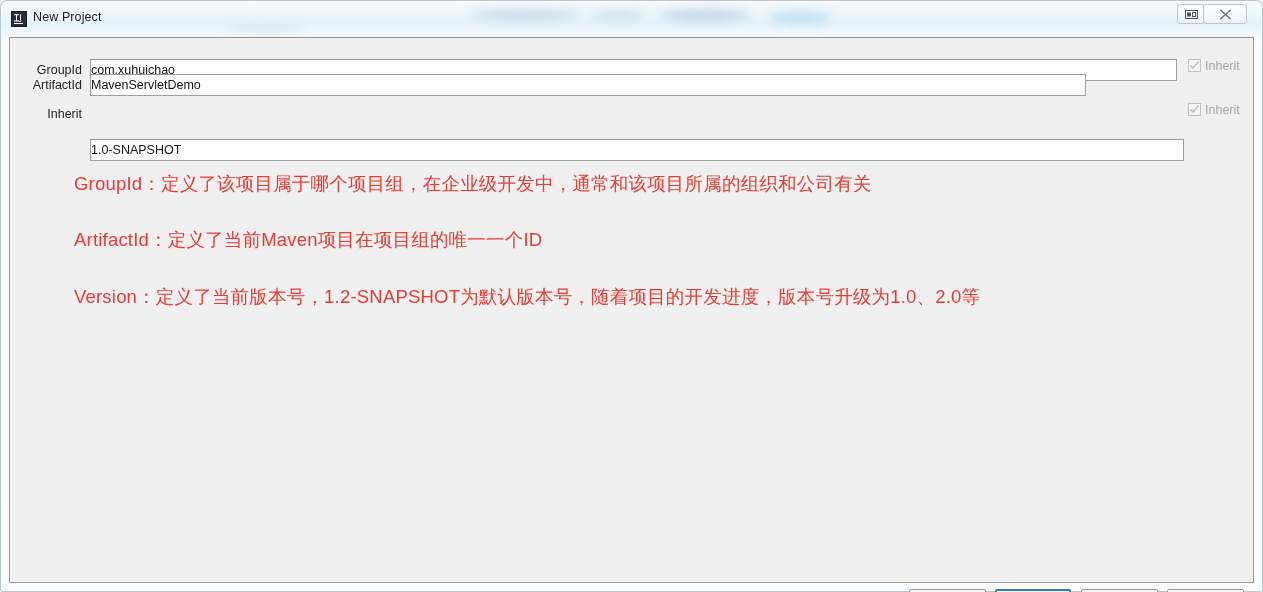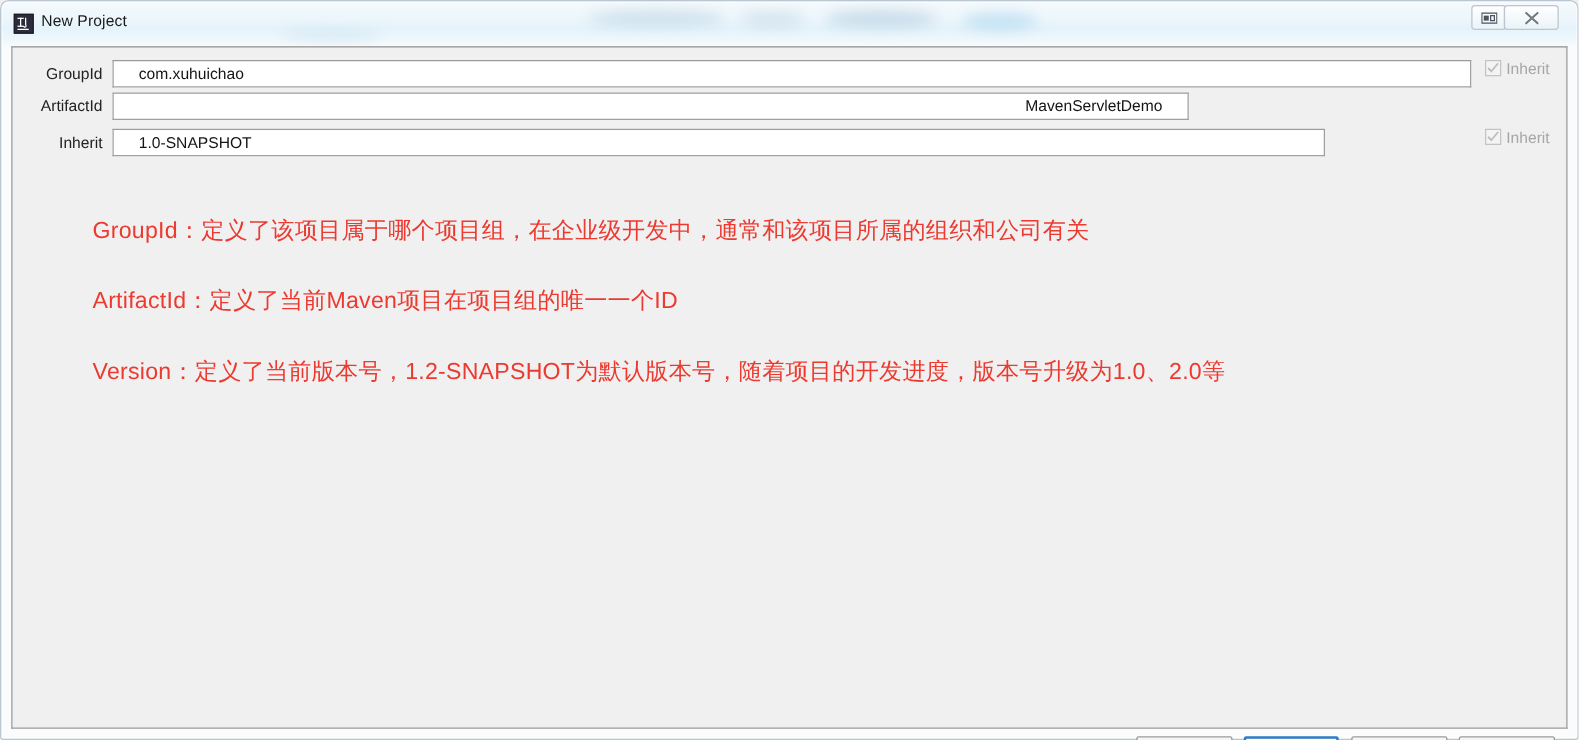--- a/index.html
+++ b/index.html
@@ -138,21 +138,21 @@
     position: absolute;
     left: 80px;
     height: 22px;
     box-sizing: border-box;
     background: #ffffff;
     border: 1px solid #a0a0a0;
     border-top-color: #9a9a9a;
     font-family: "Liberation Sans", "DejaVu Sans", sans-serif;
     font-size: 12.5px;
     color: #141414;
-    padding: 0 20px;
+    padding: 0 0;
     line-height: 20px;
     outline: none;
   }
 
   .inherit-box {
     position: absolute;
     display: flex;
     align-items: flex-start;
     gap: 4px;
     height: 22px;
@@ -250,41 +250,41 @@
         <path d="M1.5 1 L11.5 10 M11.5 1 L1.5 10" stroke="#5a636b" stroke-width="1.4" fill="none"></path>
         <path d="M1.5 1 L11.5 10 M11.5 1 L1.5 10" stroke="#8d959b" stroke-width="0.6" fill="none"></path>
       </svg>
     </div>
   </div>
 
   <div class="content">
 
     <div class="form-area">
 
-      <div class="form-row" style="top:10px; width:100%;">
+      <div class="form-row" style="top:21px; width:100%;">
         <div class="row-label">GroupId</div>
         <input class="row-input" type="text" spellcheck="false" style="width: 1087px;" value="com.xuhuichao">
         <div class="inherit-box" style="left:1178px;">
           <span class="chk">
             <svg width="11" height="11" viewBox="0 0 11 11" aria-hidden="true">
               <path d="M1.5 5.4 L4 8 L9.5 1.6" fill="none" stroke="#bfbfbf" stroke-width="1.5"></path>
             </svg>
           </span>
           <span class="inherit-label">Inherit</span>
         </div>
       </div>
 
       <div class="form-row" style="top:36px; width:100%;">
         <div class="row-label">ArtifactId</div>
-        <input class="row-input" type="text" spellcheck="false" style="width: 861px; text-align: right;" value="MavenServletDemo">
+        <input class="row-input" type="text" spellcheck="false" style="width: 996px;" value="MavenServletDemo">
       </div>
 
       <div class="form-row" style="top:65px; width:100%;">
         <div class="row-label">Inherit</div>
-        <input class="row-input" type="text" spellcheck="false" style="width: 970px;" value="1.0-SNAPSHOT">
+        <input class="row-input" type="text" spellcheck="false" style="width: 1094px; margin-top: 36px;" value="1.0-SNAPSHOT">
         <div class="inherit-box" style="left:1178px;">
           <span class="chk">
             <svg width="11" height="11" viewBox="0 0 11 11" aria-hidden="true">
               <path d="M1.5 5.4 L4 8 L9.5 1.6" fill="none" stroke="#bfbfbf" stroke-width="1.5"></path>
             </svg>
           </span>
           <span class="inherit-label">Inherit</span>
         </div>
       </div>
 

